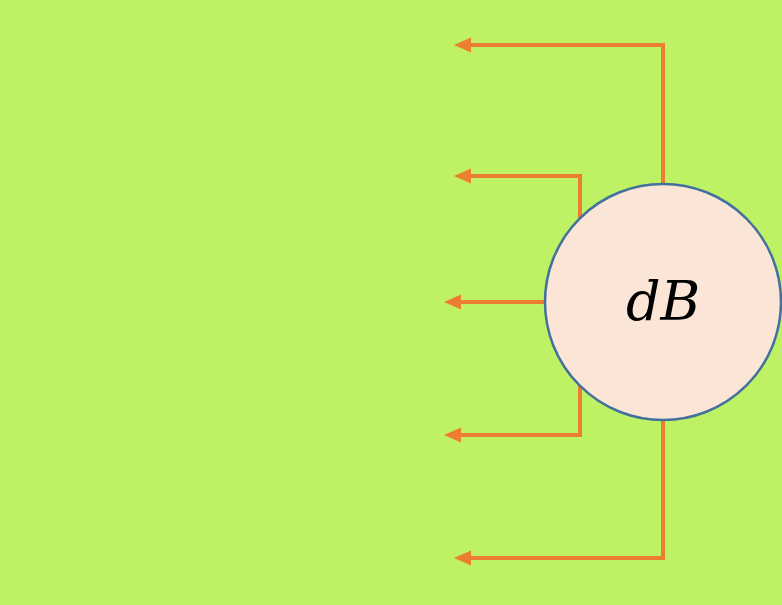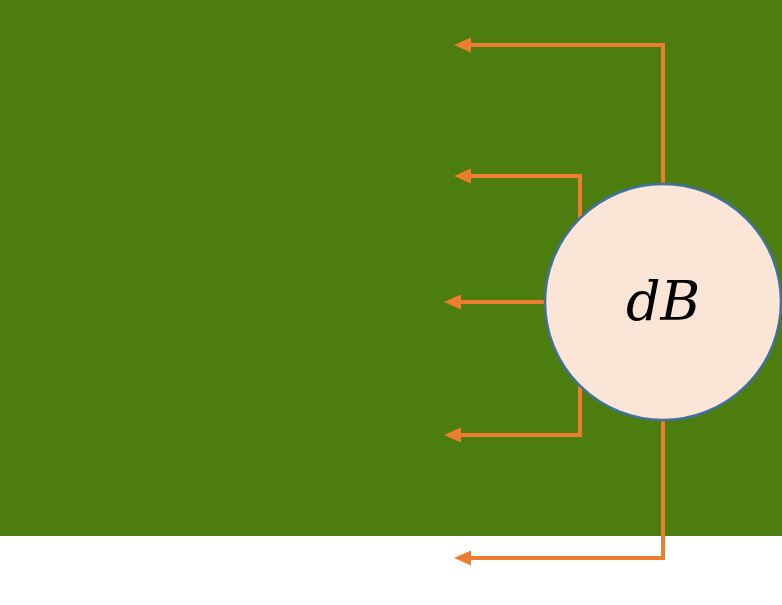--- a/index.html
+++ b/index.html
@@ -7,22 +7,22 @@
     padding: 0;
     background: #ffffff;
     width: 782px;
     height: 605px;
     overflow: hidden;
     font-family: "DejaVu Serif", serif;
   }
   .stage {
     position: relative;
     width: 782px;
-    height: 536px;
-    background: #4d7c0f;
+    height: 605px;
+    background: #bef264;
   }
   svg {
     display: block;
   }
   .hub-label-text {
     font-family: "DejaVu Serif", "Liberation Serif", serif;
     font-style: italic;
     font-size: 54px;
   }
 </style>

